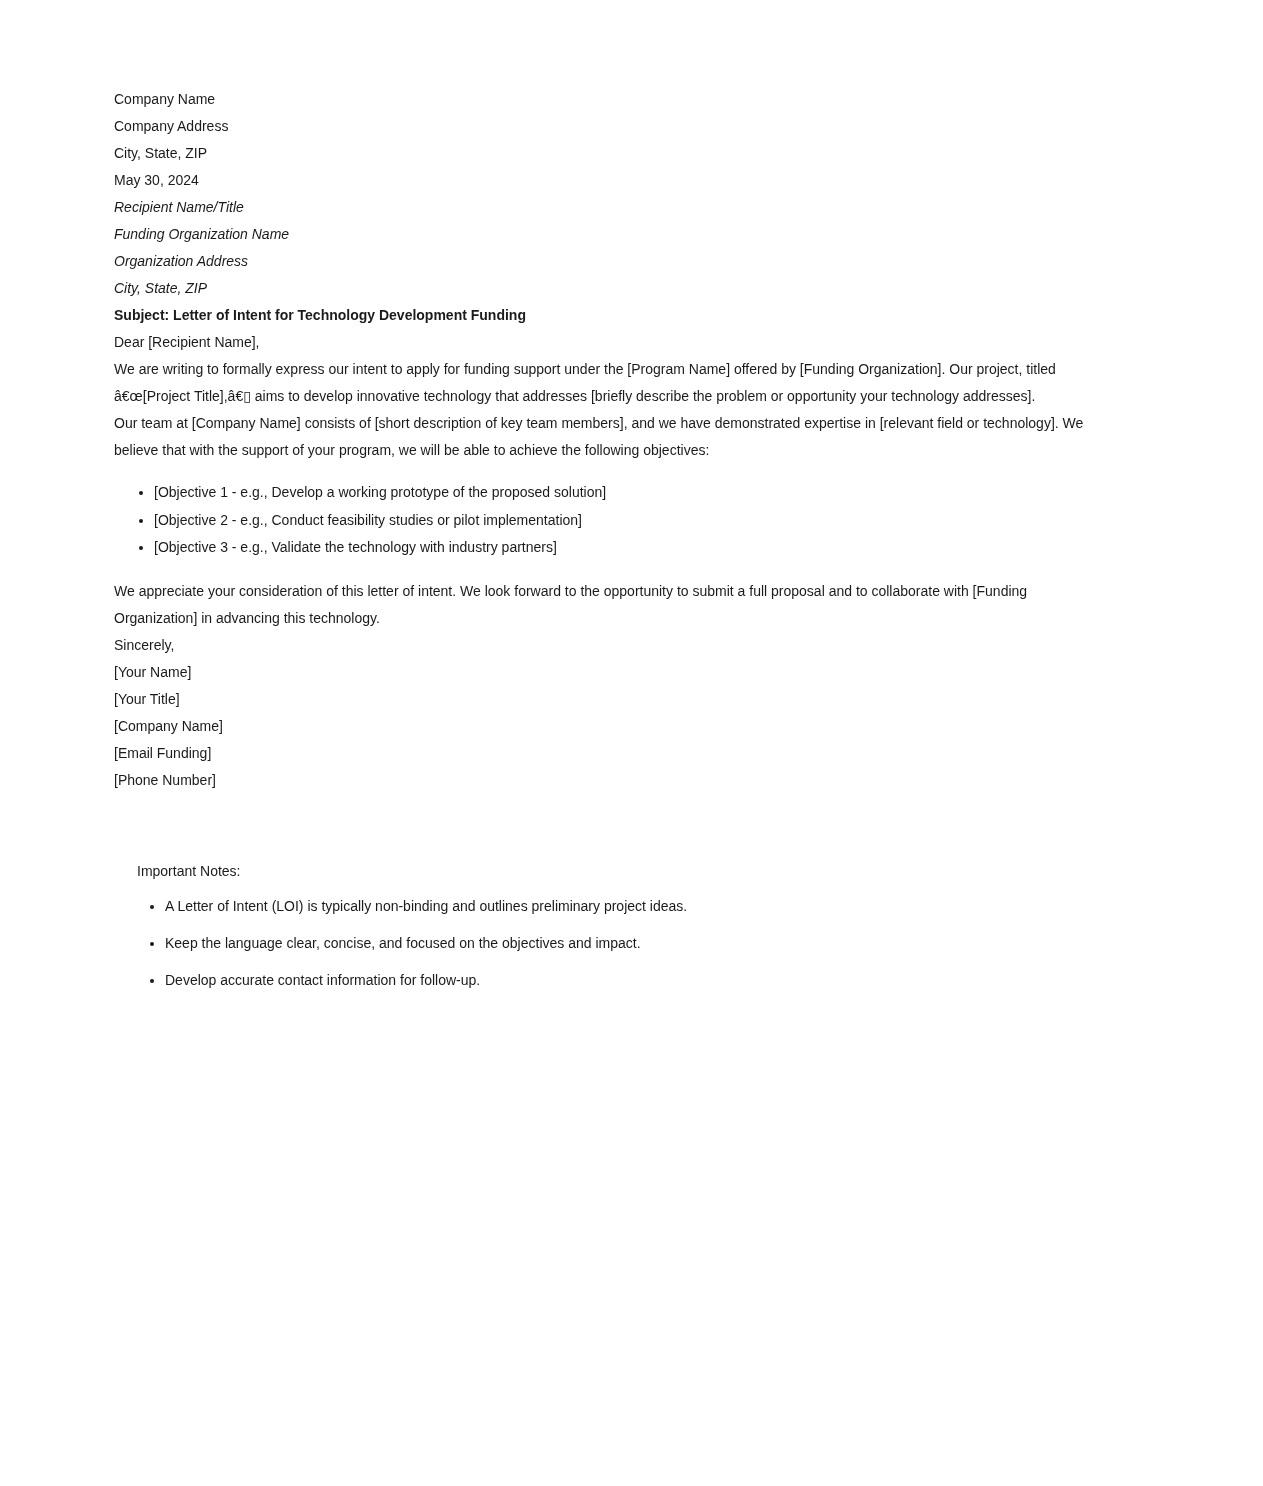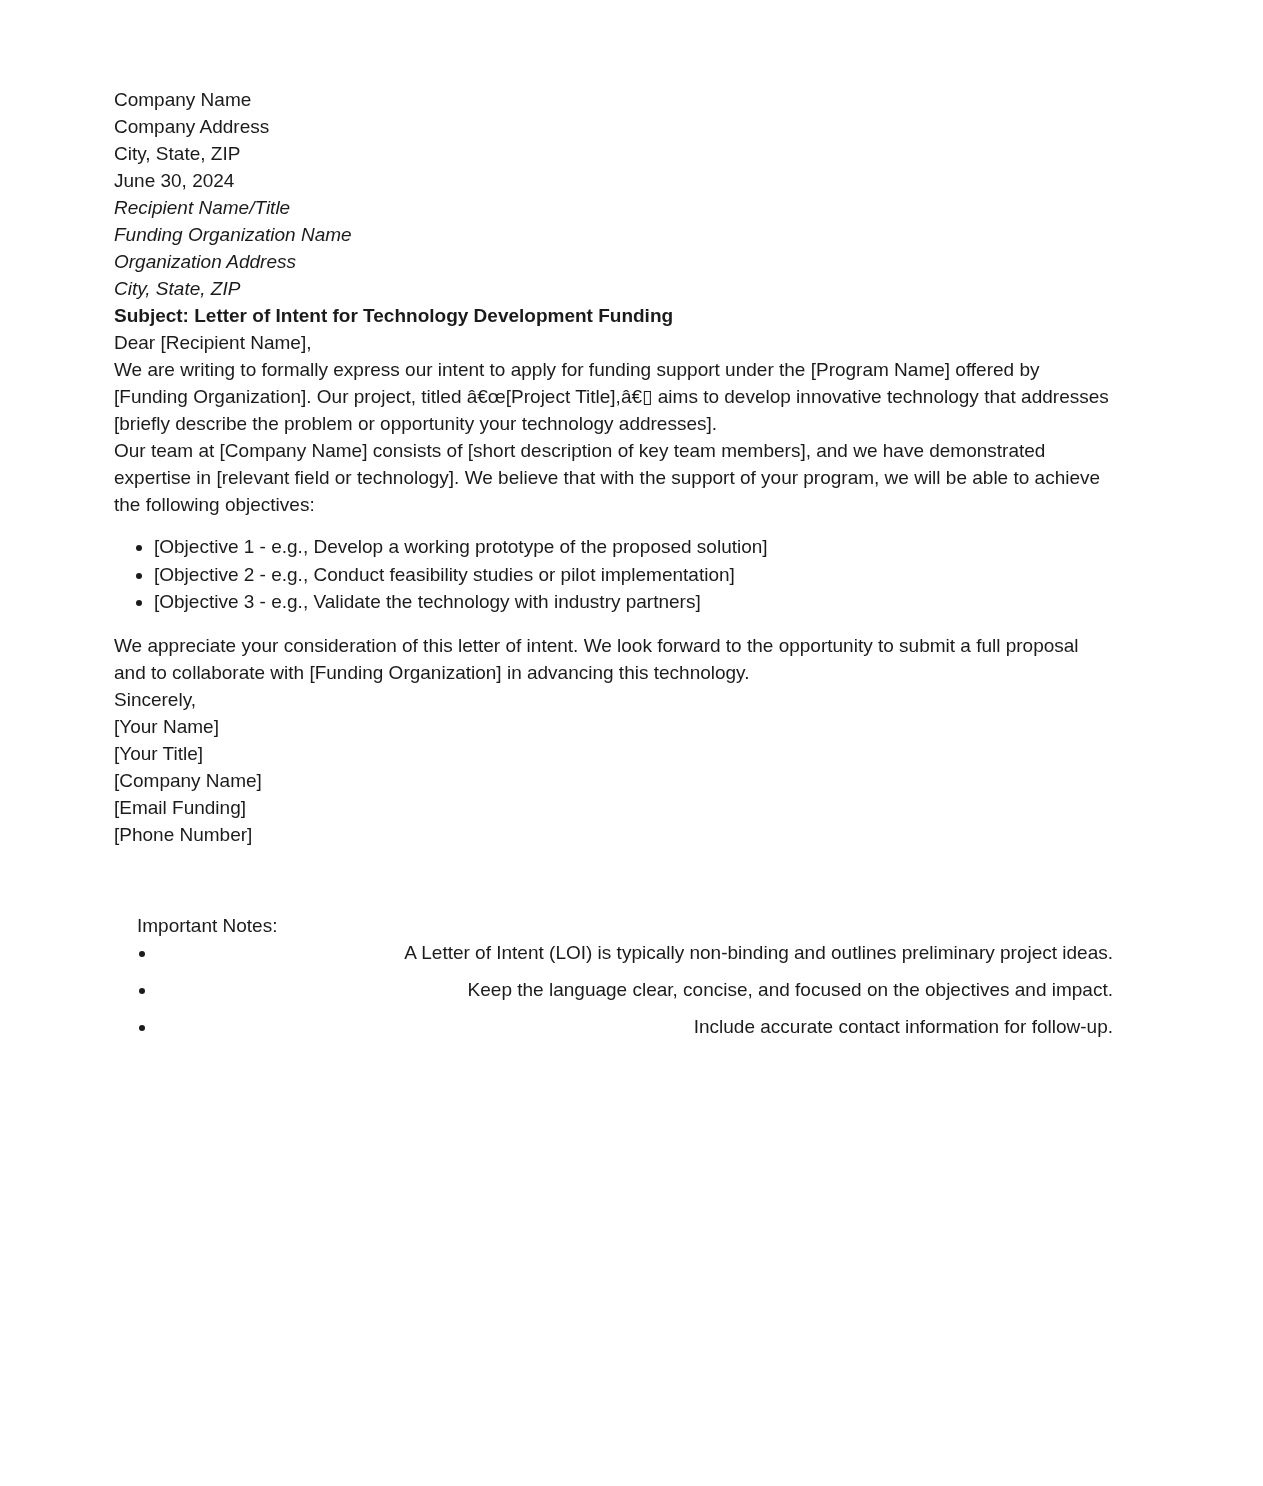--- a/index.html
+++ b/index.html
@@ -16,21 +16,21 @@
   .page-clip {
     height: 1301px;
     overflow: hidden;
   }
   .doc {
     box-sizing: border-box;
     width: 1263px;
     padding: 86px 150px 0 114px;
     display: flex;
     flex-direction: column;
-    font-size: 19px;
+    font-size: 14px;
     line-height: 27px;
     color: #1b1b1b;
   }
   .doc p { margin: 0; }
   .block-date       { margin-top: 31px; }
   .block-recipient  { margin-top: 33px; font-style: italic; }
   .block-subject    { margin-top: 33px; font-weight: 700; }
   .block-salutation { margin-top: 32px; }
   .p-intro          { margin-top: 27px; }
   .p-team           { margin-top: 31px; }
@@ -45,43 +45,42 @@
   .block-closing    { margin-top: 33px; }
   .block-signature  { margin-top: 27px; }
   .notes-section {
     margin: 64px 0 0 23px;
   }
   .notes-heading {
     font-weight: 400;
     margin: 0;
   }
   .notes-list {
-    margin: 0;
+    margin: 8px;
     padding: 0 0 0 20px;
     list-style: disc outside;
-    text-align: right;
   }
   .notes-list li {
     line-height: 27px;
     margin-bottom: 10px;
   }
 </style>
 </head>
 <body>
 
 <div class="page-clip">
   <div class="doc">
 
     <p class="block-sender">
       <span>Company Name</span><br>
       <span>Company Address</span><br>
       <span>City, State, ZIP</span>
     </p>
 
-    <p class="block-date">June 30, 2024</p>
+    <p class="block-date">May 30, 2024</p>
 
     <p class="block-recipient">
       <span>Recipient Name/Title</span><br>
       <span>Funding Organization Name</span><br>
       <span>Organization Address</span><br>
       <span>City, State, ZIP</span>
     </p>
 
     <p class="block-subject">Subject: Letter of Intent for Technology Development Funding</p>
 
@@ -108,18 +107,18 @@
       <span>[Company Name]</span><br>
       <span>[Email Funding]</span><br>
       <span>[Phone Number]</span>
     </p>
 
     <div class="notes-section">
       <p class="notes-heading">Important Notes:</p>
       <ul class="notes-list">
         <li>A Letter of Intent (LOI) is typically non-binding and outlines preliminary project ideas.</li>
         <li>Keep the language clear, concise, and focused on the objectives and impact.</li>
-        <li>Include accurate contact information for follow-up.</li>
+        <li>Develop accurate contact information for follow-up.</li>
       </ul>
     </div>
 
   </div>
 </div>
 
 </body></html>

